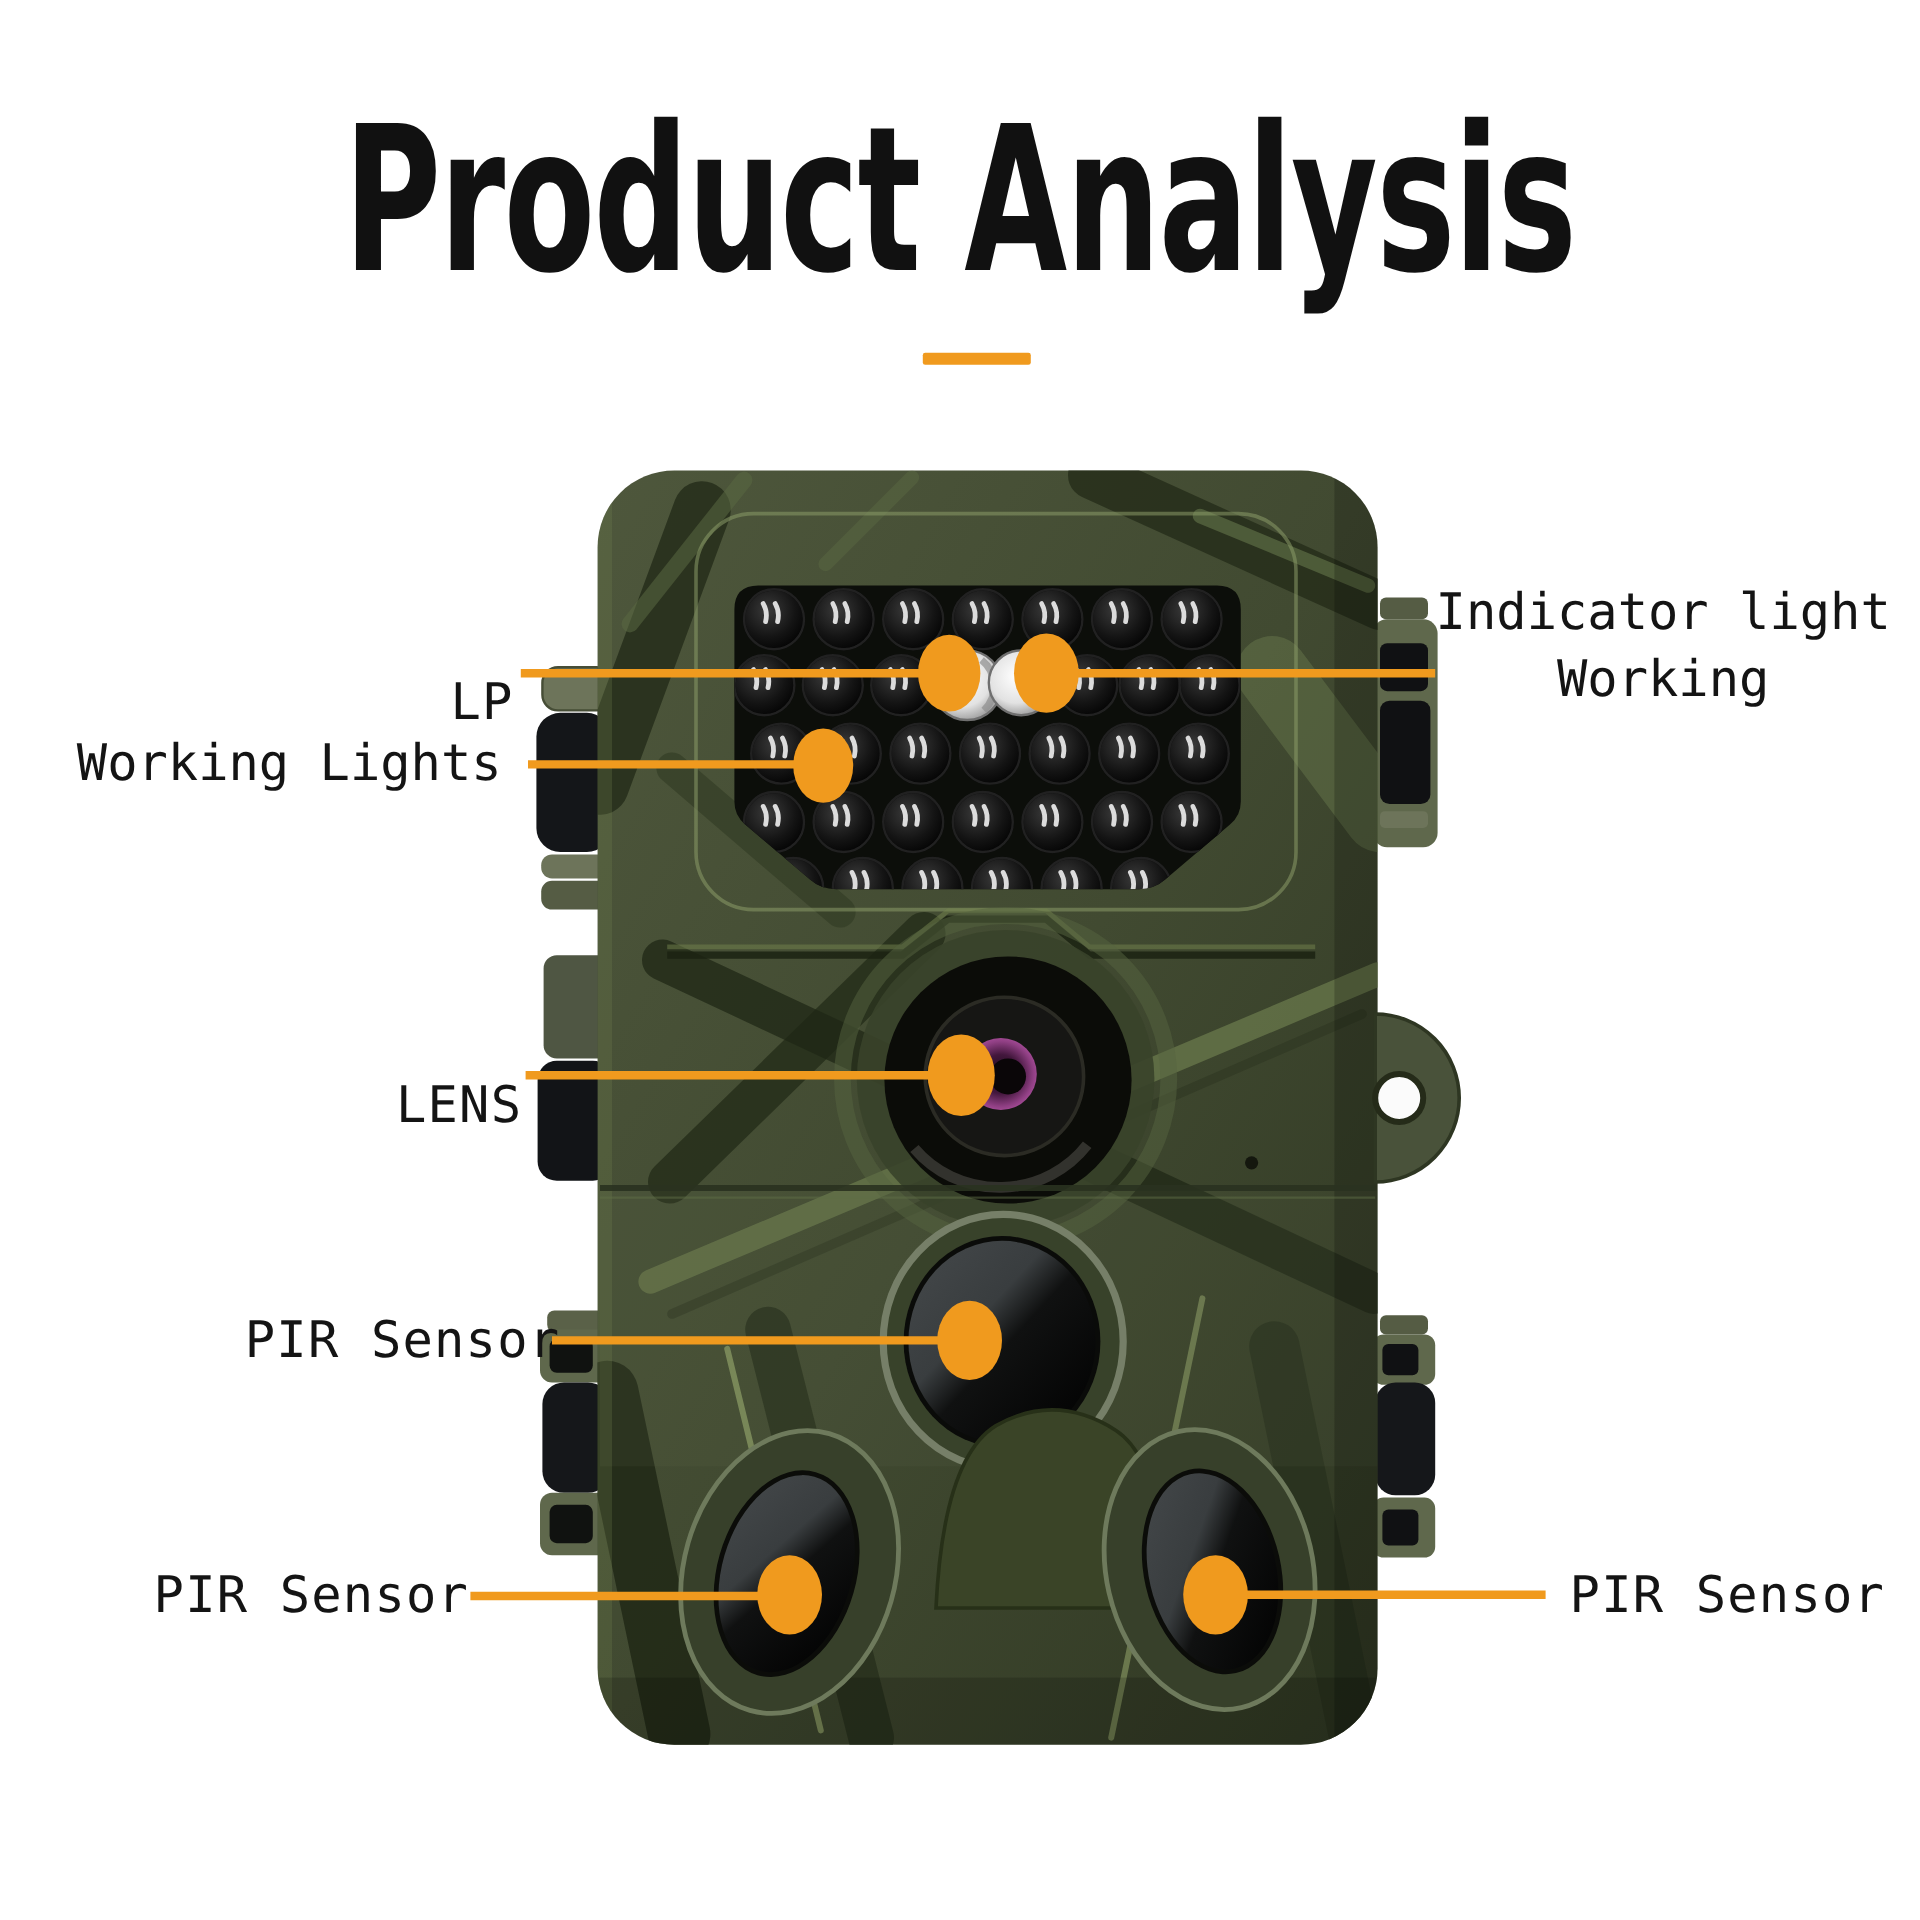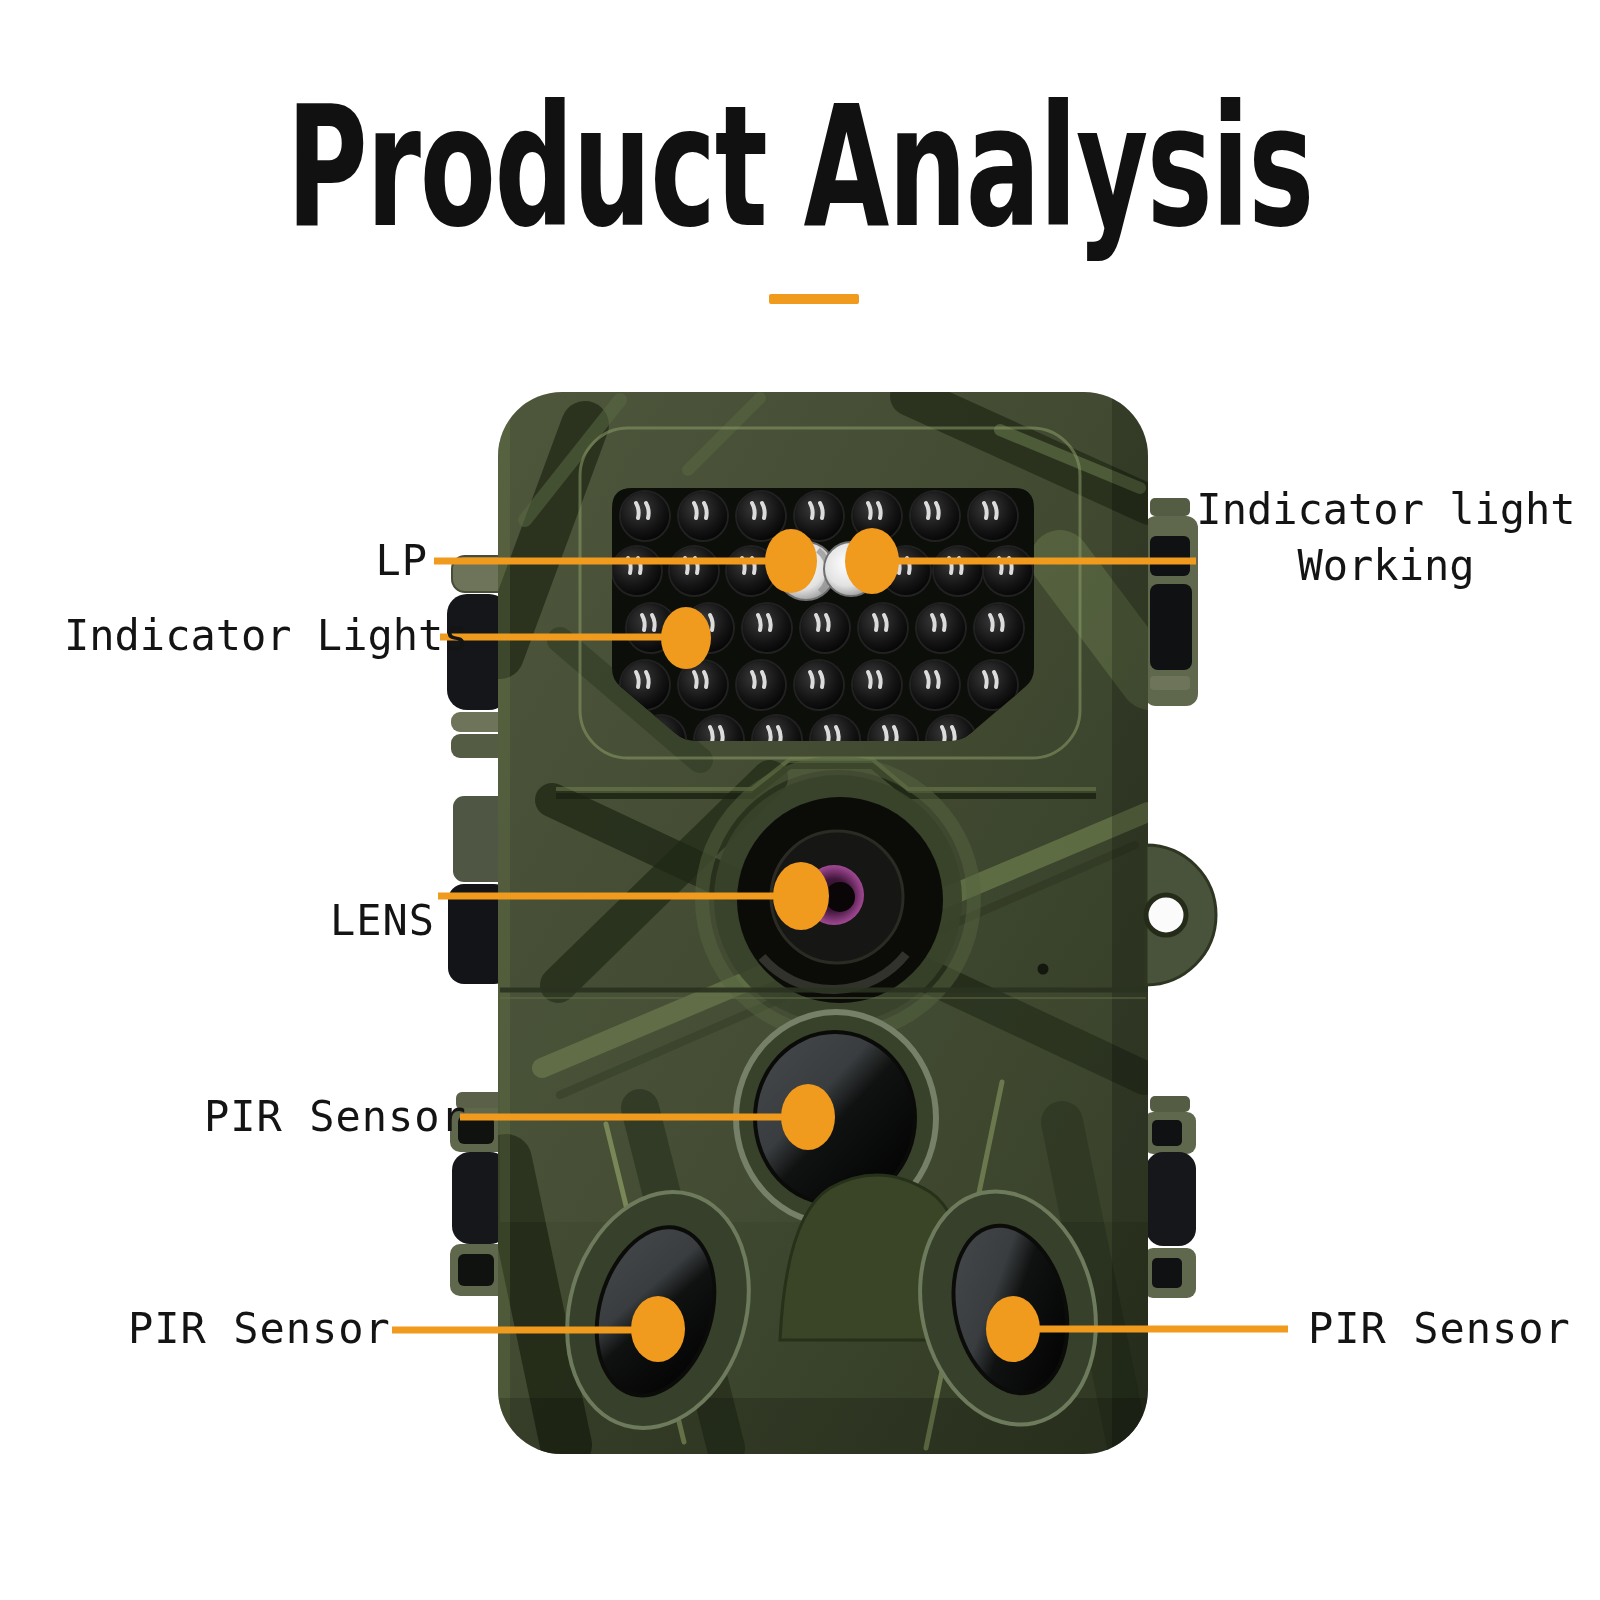--- a/index.html
+++ b/index.html
@@ -18,21 +18,21 @@
   .title-underline{
     position:absolute;left:769px;top:294px;width:90px;height:10px;
     background:#F09A1E;border-radius:2px;
   }
   
   .label{
     position:absolute;font-family:"DejaVu Sans Mono",monospace;
     font-size:42px;line-height:56px;color:#141414;letter-spacing:1px;
     white-space:nowrap;
   }
-  .label-lp{right:1172px;top:533px;}
+  .label-lp{right:1172px;top:557px;}
   .label-working{left:1195px;top:482px;width:382px;text-align:center;letter-spacing:0;}
   .label-infrared{left:64px;top:608px;letter-spacing:0;}
   .label-lens{left:330px;top:893px;}
   .label-pir-center{left:204px;top:1089px;}
   .label-pir-bl{left:128px;top:1301px;}
   .label-pir-br{left:1308px;top:1301px;}
   
   .art{position:absolute;left:0;top:0;width:1600px;height:1600px;}
 </style>
 </head>
@@ -254,21 +254,21 @@
     </g>
   </svg>
 
   <div class="label label-lp">LP</div>
 
   <div class="label label-working">
     <div>Indicator light</div>
     <div>Working</div>
   </div>
 
-  <div class="label label-infrared">Indicator Lights</div>
+  <div class="label label-infrared">Working Lights</div>
 
   <div class="label label-lens">LENS</div>
 
   <div class="label label-pir-center">PIR Sensor</div>
 
   <div class="label label-pir-bl">PIR Sensor</div>
 
   <div class="label label-pir-br">PIR Sensor</div>
 
 </div>

